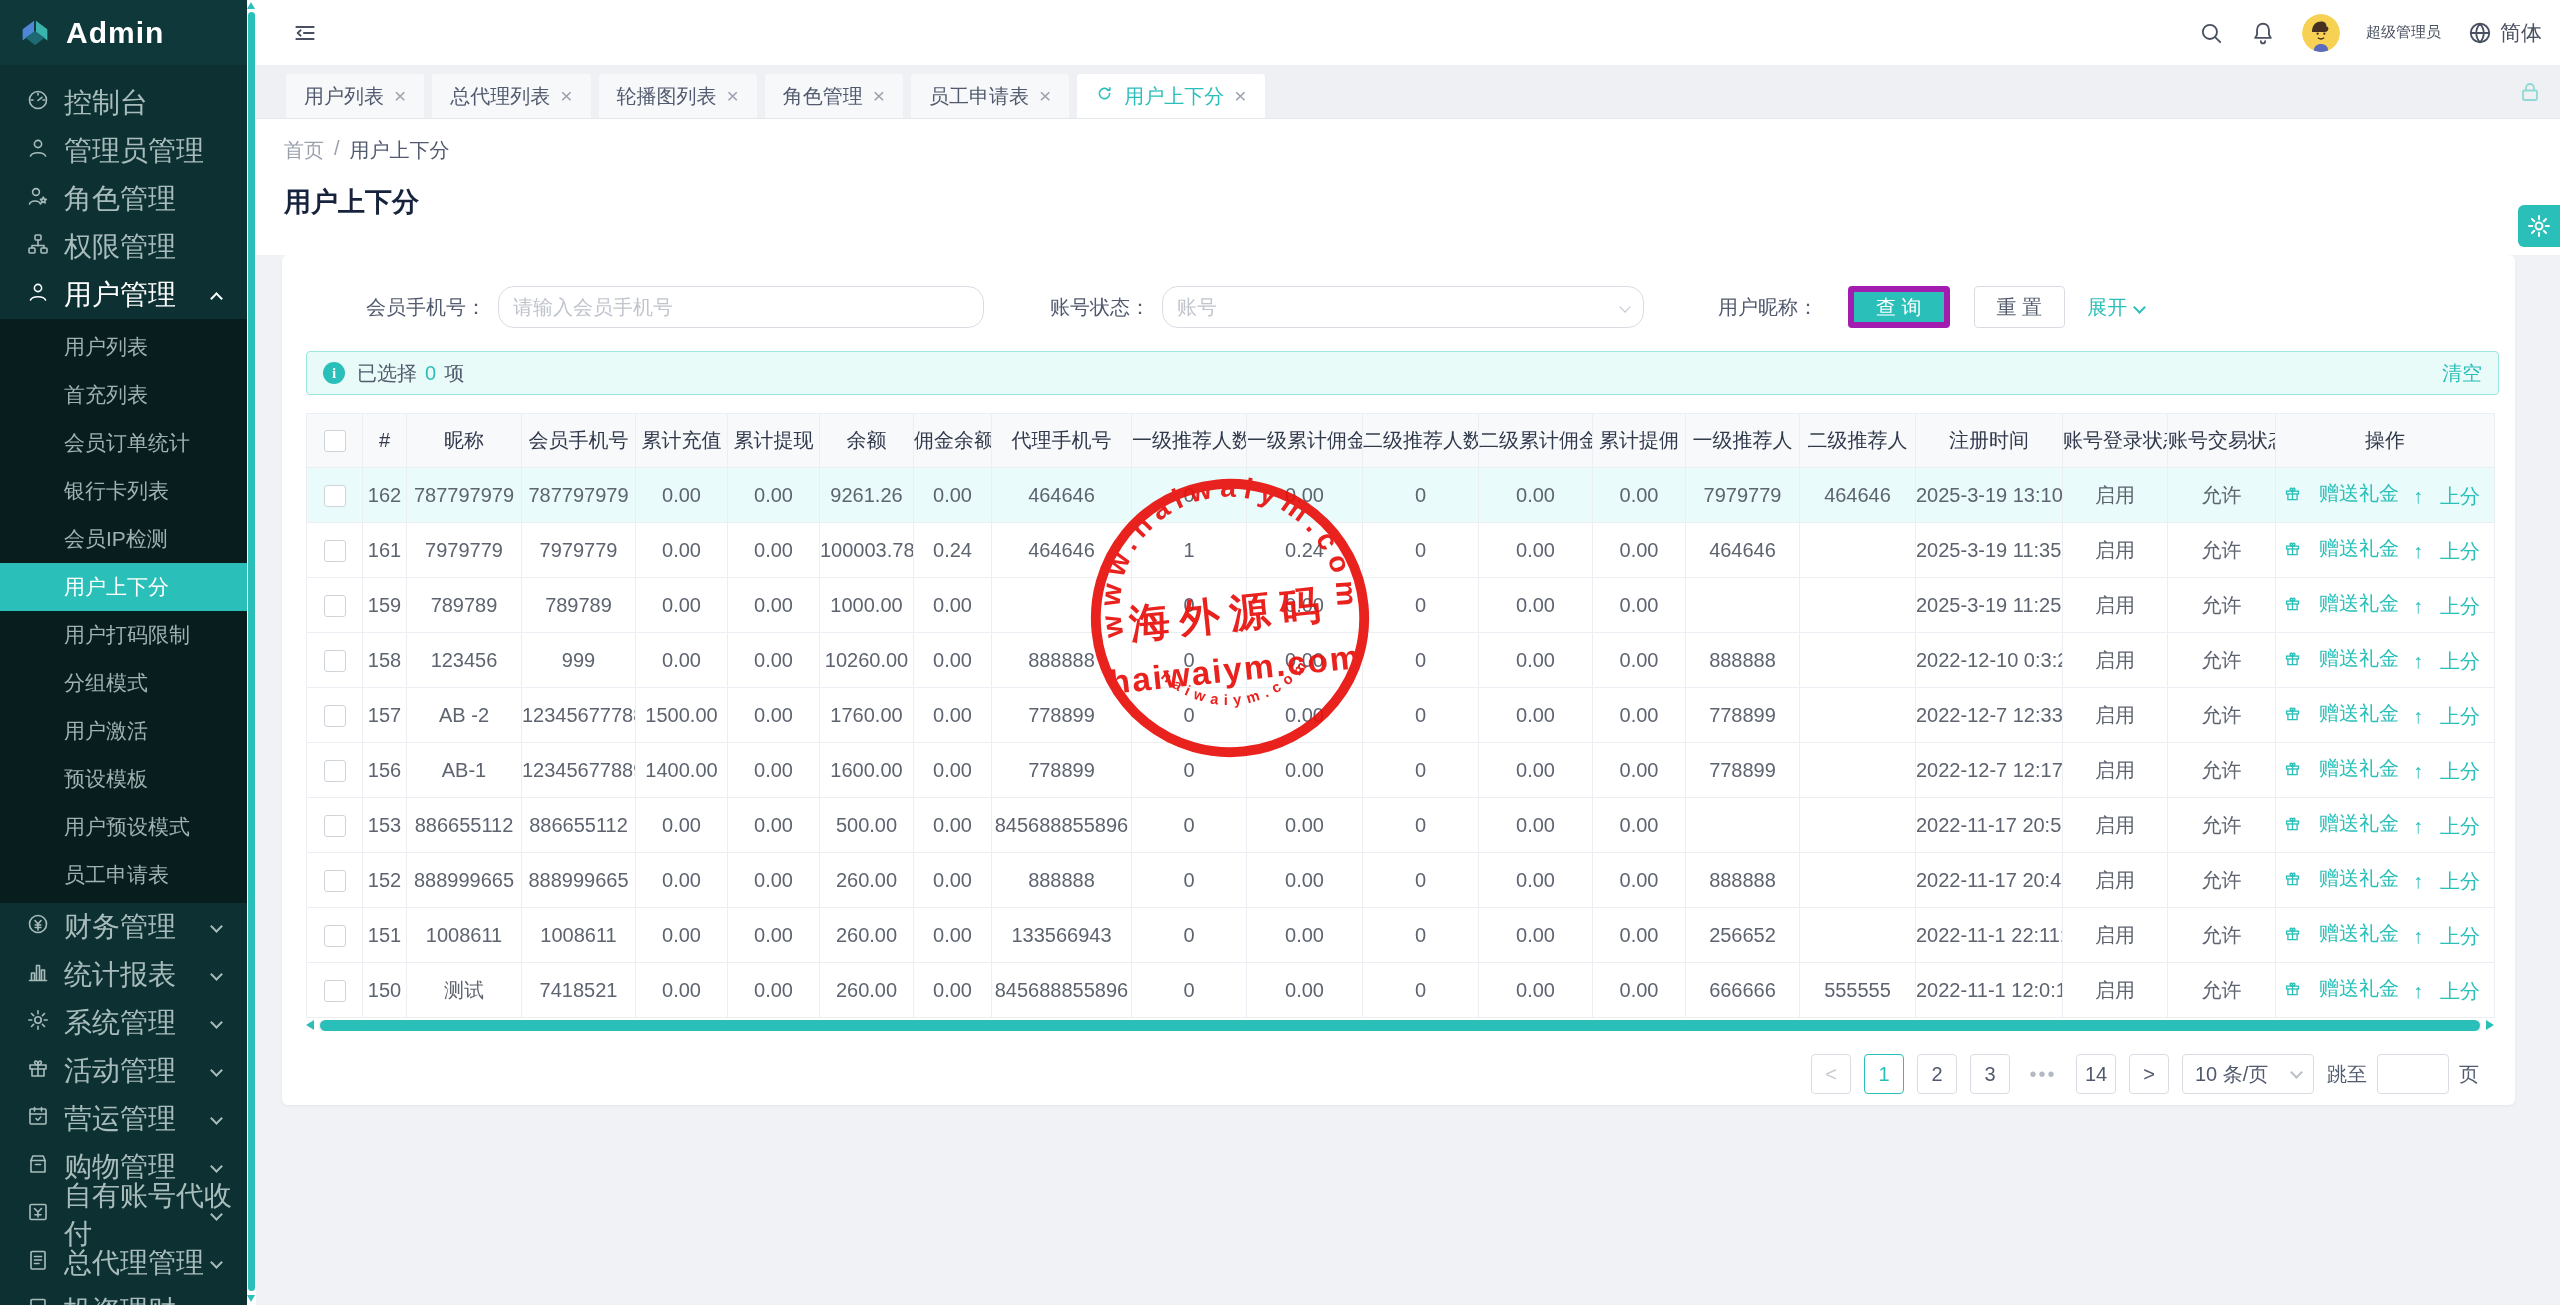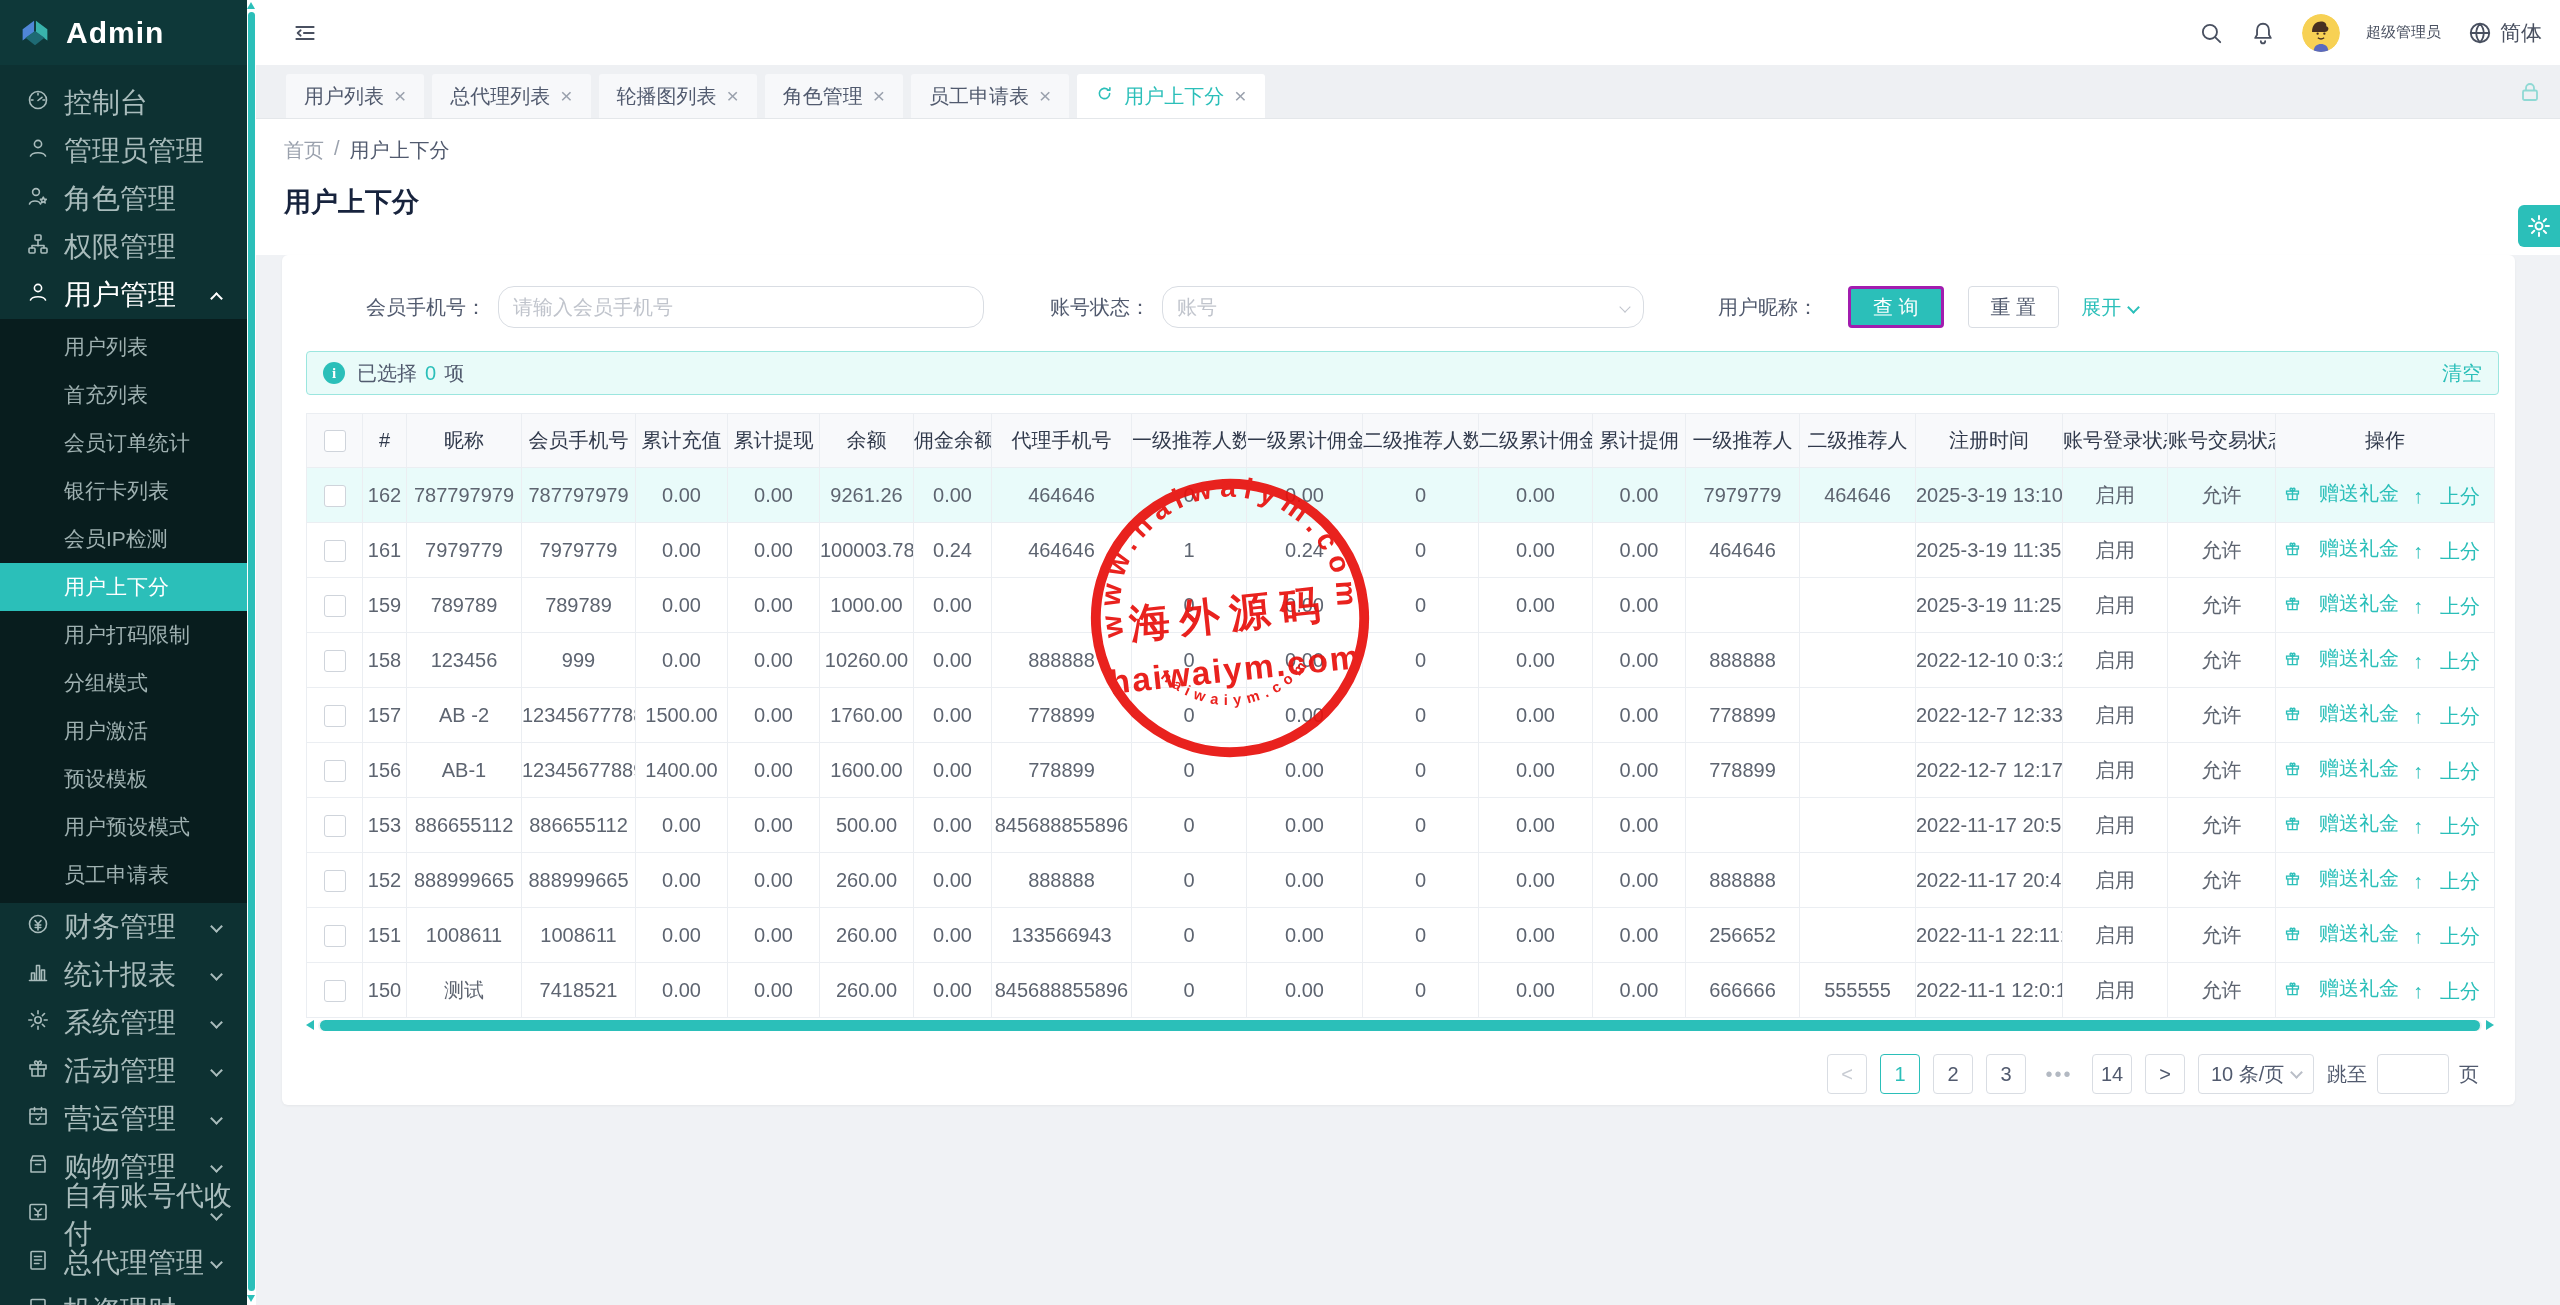--- a/index.html
+++ b/index.html
@@ -60,21 +60,21 @@
 
   
   .filter-row { display:flex; align-items:center; height:64px; }
   .f-label { color:#515a6e; white-space:nowrap; }
   .f-input { height:42px; border:1px solid #d9dde3; border-radius:16px; background:#fff; display:flex; align-items:center; padding:0 14px; color:#c0c4cc; }
   .f-input input { border:none; outline:none; width:100%; font-size:20px; color:#515a6e; font-family:inherit; }
   .f-input input::placeholder { color:#c0c4cc; }
   .f-select { position:relative; }
   .f-select .sel-caret { position:absolute; right:14px; top:16px; width:8px; height:8px; border-right:1.8px solid #c0c4cc; border-bottom:1.8px solid #c0c4cc; transform:rotate(45deg); }
   .btn { height:42px; border-radius:4px; display:flex; align-items:center; justify-content:center; cursor:pointer; font-size:20px; padding:0 22px; }
-  .btn-primary { background:#2bbfb9; color:#ffffff; border:3px solid #a21caf; }
+  .btn-primary { background:#2bbfb9; color:#ffffff; border:6px solid #a21caf; }
   .btn-plain { background:#ffffff; color:#515a6e; border:1px solid #d9dde3; }
   .link-expand { color:#2bbfb9; display:flex; align-items:center; gap:8px; cursor:pointer; margin-left:22px; }
   .link-expand .caret { position:static; border-color:#2bbfb9; }
 
   
   .sel-alert { margin-top:12px; height:44px; background:#e9fbf9; border:1px solid #9be6df; border-radius:4px; display:flex; align-items:center; padding:0 16px; color:#515a6e; }
   .info-ic { width:22px; height:22px; border-radius:50%; background:#2bbfb9; color:#fff; font-size:15px; font-weight:bold; display:flex; align-items:center; justify-content:center; margin-right:12px; font-family:"Liberation Serif",serif; }
   .sel-count { color:#2bbfb9; margin:0 8px; }
   .sel-clear { margin-left:auto; color:#2bbfb9; cursor:pointer; }
 
@@ -98,21 +98,21 @@
   .hscroll .harr { width:0; height:0; border-top:5.5px solid transparent; border-bottom:5.5px solid transparent; }
   .hscroll .harr.left { border-right:8px solid #2bbfb9; }
   .hscroll .harr.right { border-left:8px solid #2bbfb9; }
 
   
   .pager { margin-top:22px; display:flex; justify-content:flex-end; align-items:center; gap:13px; padding-right:20px; }
   .pg-btn { min-width:40px; height:40px; border:1px solid #d9dde3; border-radius:4px; background:#fff; display:flex; align-items:center; justify-content:center; color:#515a6e; cursor:pointer; padding:0 6px; }
   .pg-btn.active { border-color:#2bbfb9; color:#2bbfb9; }
   .pg-btn.disabled { color:#c8ccd3; cursor:default; }
   .pg-ellipsis { border:none; background:none; color:#b3b9c2; letter-spacing:2px; }
-  .pg-size { width:116px; justify-content:space-between; padding:0 12px; }
+  .pg-size { width:132px; justify-content:space-between; padding:0 12px; }
   .pg-size .caret { position:static; border-color:#b9bec7; margin-top:-4px; }
   .pg-jump { display:flex; align-items:center; gap:10px; color:#515a6e; }
   .pg-jump input { width:72px; height:40px; border:1px solid #d9dde3; border-radius:4px; outline:none; font-size:20px; text-align:center; }
 
   
   .float-gear { position:absolute; right:0; top:205px; width:42px; height:42px; background:#2bbfb9; border-radius:6px 0 0 6px; display:flex; align-items:center; justify-content:center; color:#fff; cursor:pointer; z-index:40; }
   .float-gear svg { width:26px; height:26px; fill:none; stroke:#fff; stroke-width:1.8; stroke-linecap:round; }
 
   
   .stamp { position:absolute; left:800px; top:215px; width:296px; height:296px; transform:rotate(-6deg); opacity:0.92; pointer-events:none; z-index:30; }

